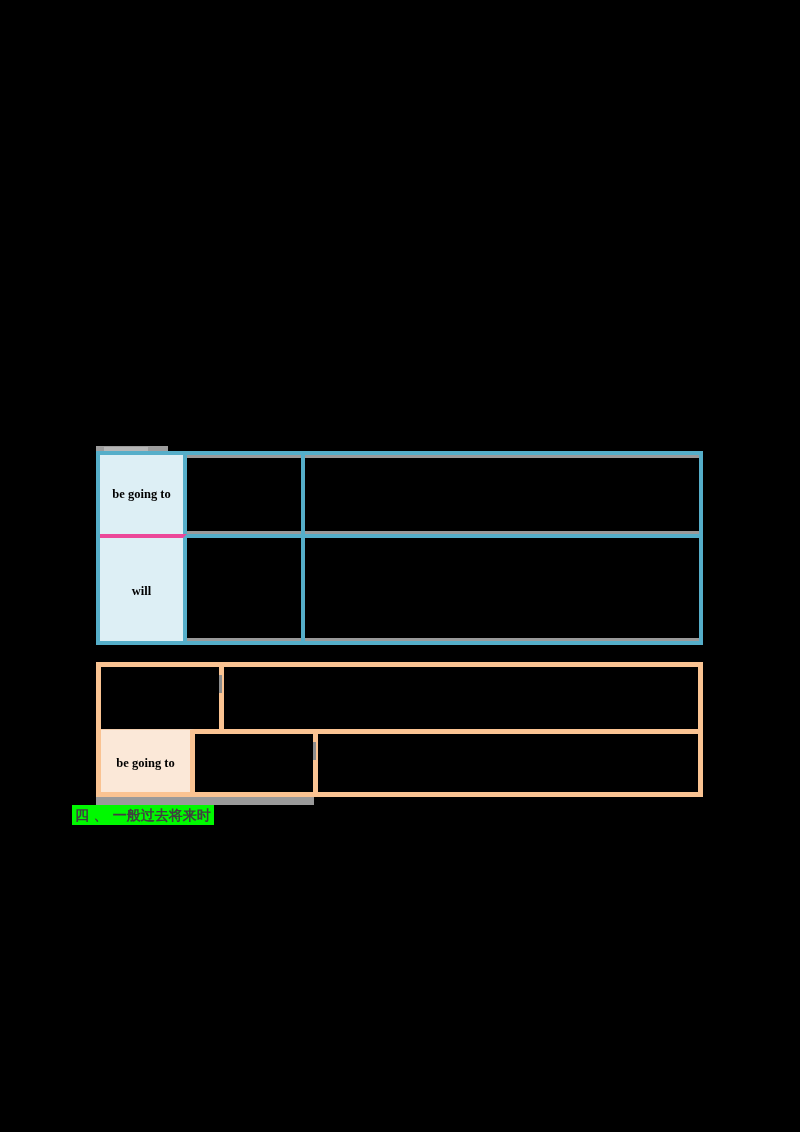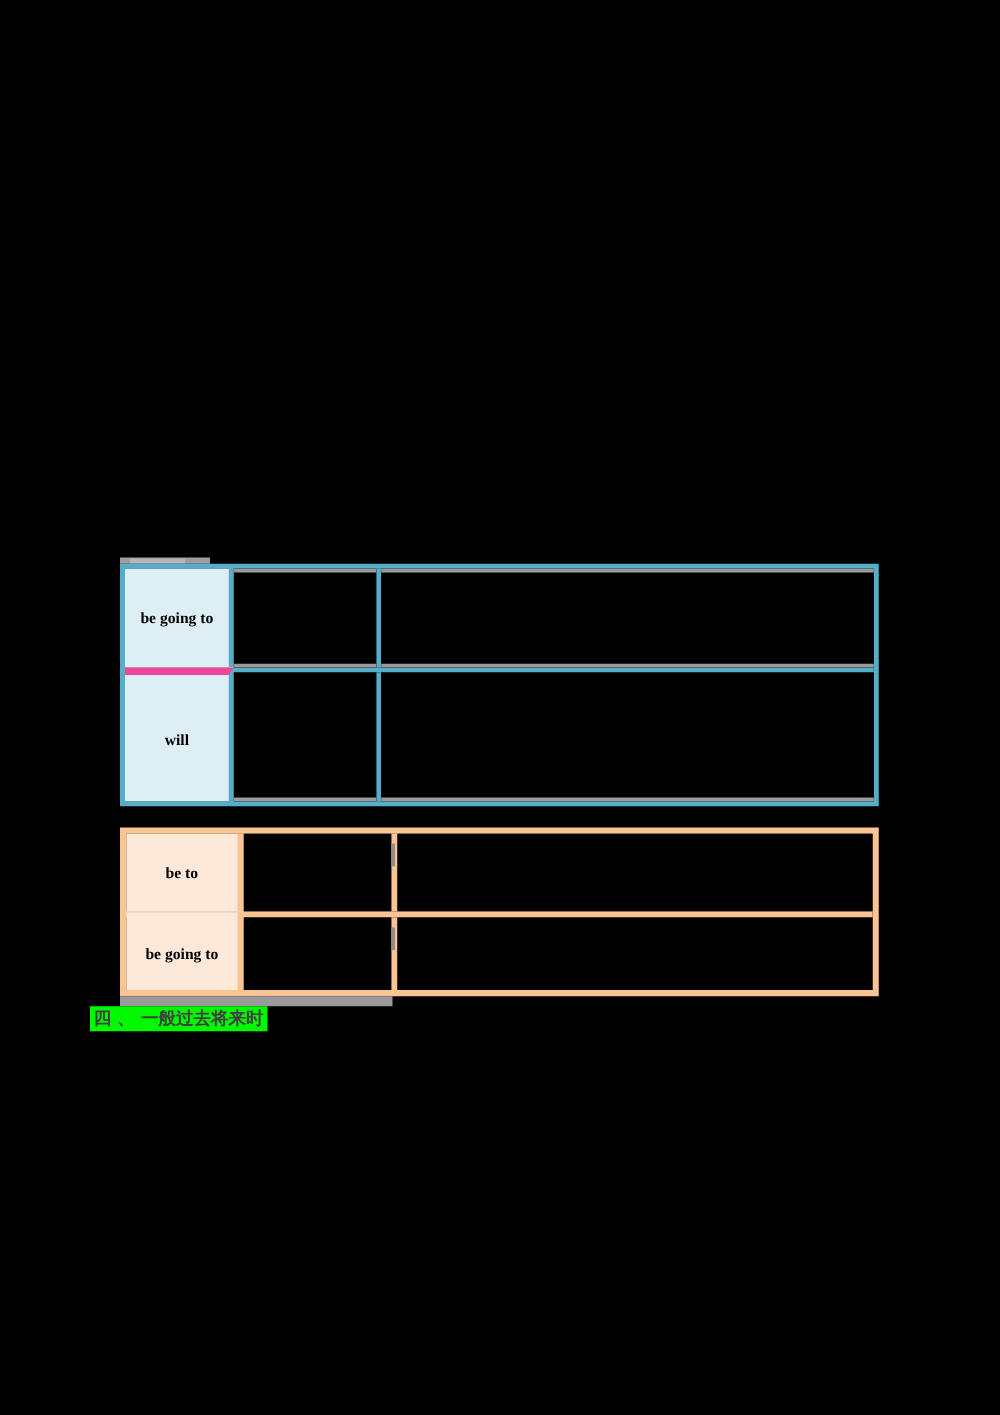--- a/index.html
+++ b/index.html
@@ -57,21 +57,21 @@
     background: #ddeff5;
     border-right: 4px solid #55aec9;
     display: flex;
     align-items: center;
     justify-content: center;
     font-weight: bold;
     font-size: 12.5px;
     color: #000000;
   }
   .table-blue .row-2 .cell-label {
-    border-top: 6px solid #ec4899;
+    border-top: 4px solid #ec4899;
     margin-top: -4px;
     padding-top: 4px;
   }
   .table-blue .cell-mid {
     width: 118px;
     flex: 0 0 118px;
     box-sizing: border-box;
     border-right: 4px solid #55aec9;
     background: #000000;
     position: relative;
@@ -235,21 +235,20 @@
         <div class="redacted"></div>
         <div class="gutter-bottom"></div>
       </div>
     </div>
 
   </div>
 
   <div class="table-orange">
 
     <div class="row row-1">
-      <div class="cell-label">be to</div>
       <div class="cell-mid">
         <div class="redacted"></div>
         <div class="gutter-gray-v"></div>
       </div>
       <div class="cell-main">
         <div class="redacted"></div>
       </div>
     </div>
 
     <div class="row row-2">

